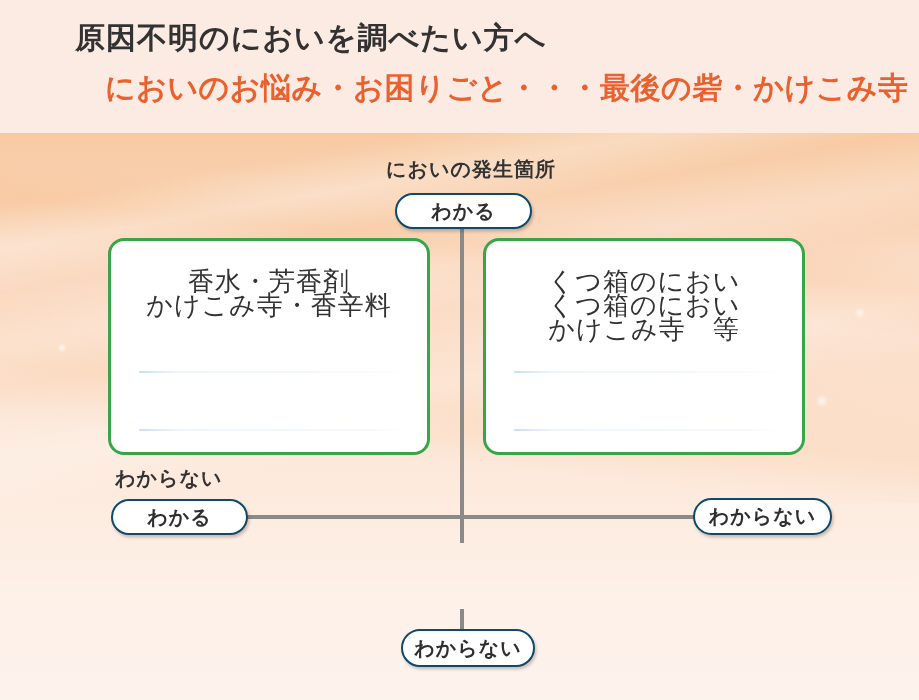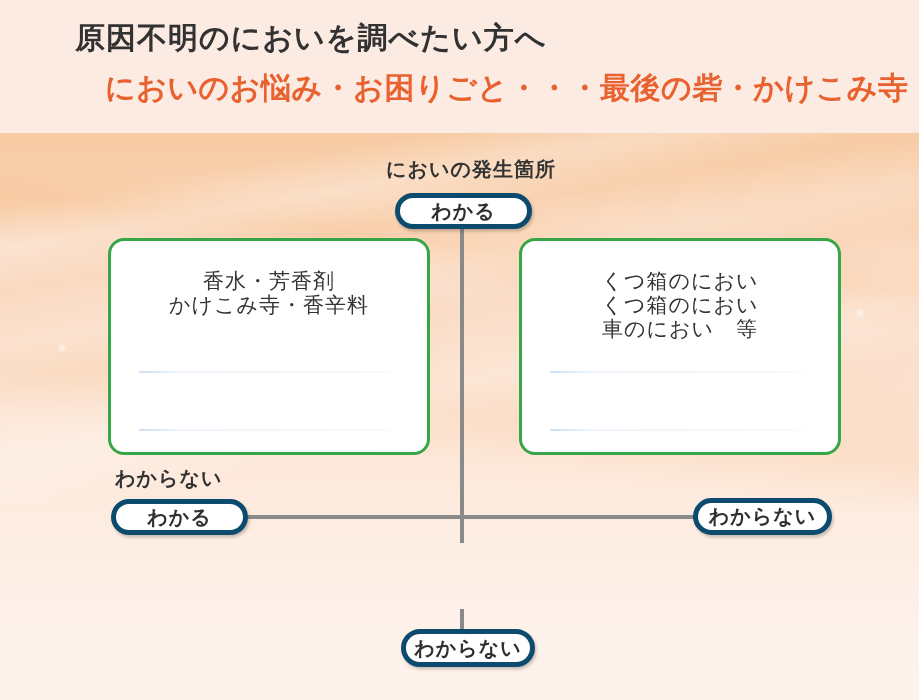--- a/index.html
+++ b/index.html
@@ -49,41 +49,41 @@
   .axis-label-top{left:378px;top:156px;margin-left:8px;}
   .axis-label-left{left:115px;top:465px;}
   
   .axis-line{position:absolute;background:#8A8A8A;}
   .vline-main{left:460px;top:228px;width:4px;height:315px;}
   .vline-bottom{left:460px;top:609px;width:4px;height:21px;}
   .hline{left:247px;top:515px;width:447px;height:4px;}
   
   .pill{
     position:absolute;box-sizing:border-box;
-    background:#fff;border:5px solid #0c4a6e;border-radius:19px;
+    background:#fff;border:2px solid #0c4a6e;border-radius:19px;
     box-shadow:1.5px 2.5px 3px rgba(60,40,30,0.25);
     display:flex;align-items:center;justify-content:center;
     font-size:20px;font-weight:bold;color:#2F2F2F;letter-spacing:1px;
     white-space:nowrap;
   }
   .pill-top{left:395px;top:193px;width:137px;height:36px;}
   .pill-left{left:111px;top:499px;width:137px;height:36px;}
   .pill-right{left:693px;top:498px;width:139px;height:37px;}
   .pill-bottom{left:401px;top:629px;width:134px;height:38px;}
   
   .qbox{
     position:absolute;box-sizing:border-box;
     width:322px;height:217px;top:238px;
     background:#fff;border:3px solid #36A648;border-radius:16px;
   }
   .qbox-left{left:108px;}
-  .qbox-right{left:483px;margin-left:36px;}
+  .qbox-right{left:483px;}
   .qbox-text{
     position:absolute;left:0;top:28px;width:100%;
-    text-align:center;font-size:21px;color:#333;line-height:24px;
+    text-align:center;font-size:26px;color:#333;line-height:24px;
     letter-spacing:1px;
   }
   .qbox-text span{display:block;}
   .faint-line{
     position:absolute;left:28px;width:266px;height:2px;
     background:linear-gradient(to right, rgba(190,215,240,0.8), rgba(225,237,247,0.55) 15%, rgba(232,240,248,0.45) 85%, transparent);
     border-radius:1px;
   }
   .faint-line-a{top:130px;}
   .faint-line-b{top:188px;}
@@ -118,19 +118,19 @@
       <span>かけこみ寺・香辛料</span>
     </div>
     <div class="faint-line faint-line-a"></div>
     <div class="faint-line faint-line-b"></div>
   </div>
 
   <div class="qbox qbox-right">
     <div class="qbox-text">
       <span>くつ箱のにおい</span>
       <span>くつ箱のにおい</span>
-      <span>車のにおい　等</span>
+      <span>かけこみ寺　等</span>
     </div>
     <div class="faint-line faint-line-a"></div>
     <div class="faint-line faint-line-b"></div>
   </div>
 
 </div>
 
 </body></html>

